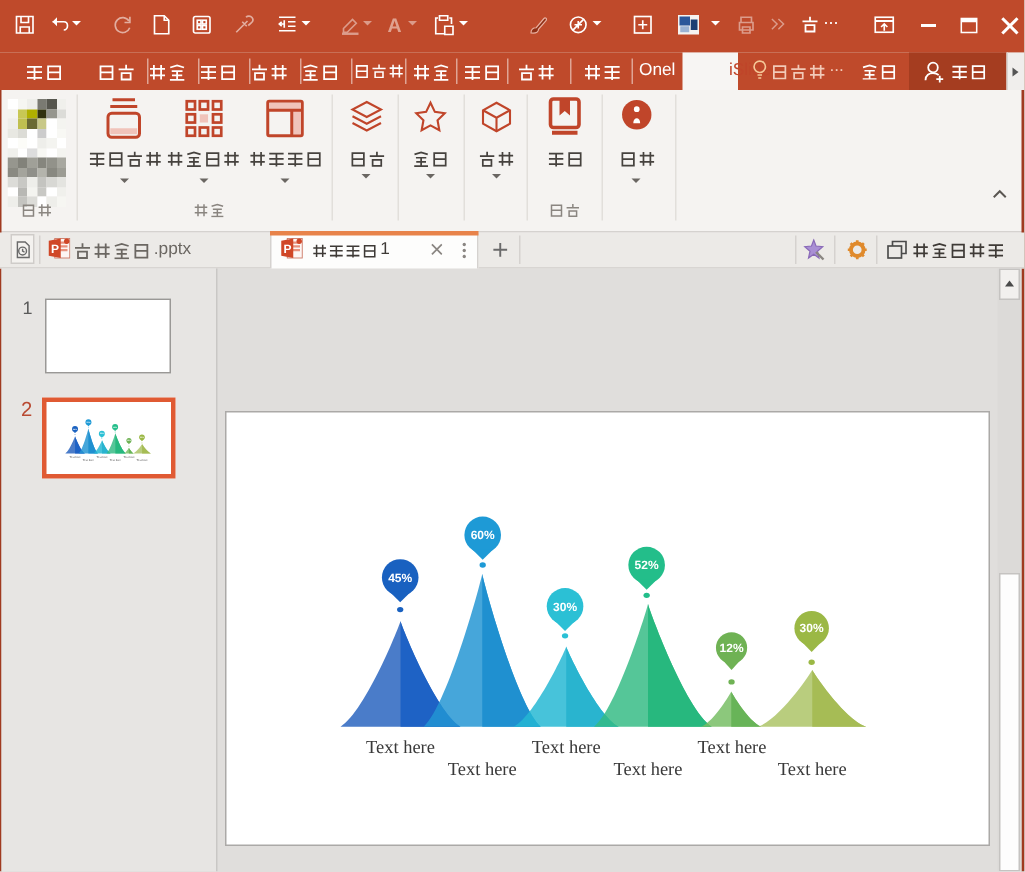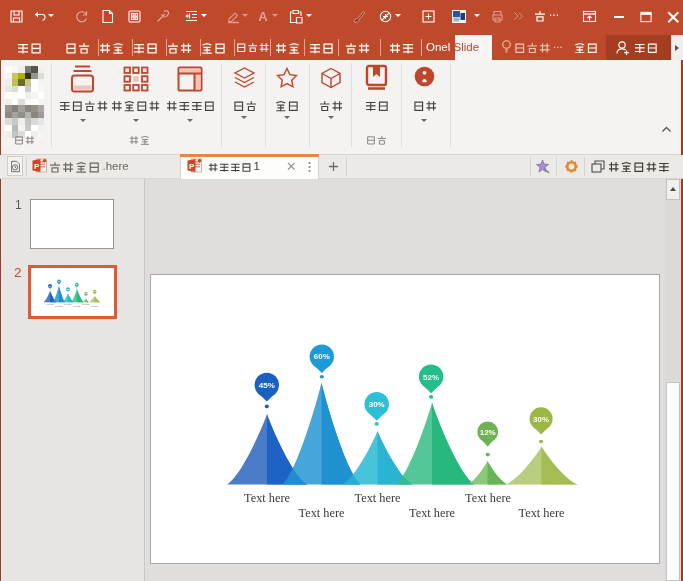--- a/index.html
+++ b/index.html
@@ -239,21 +239,21 @@
 <div class="abs" style="left:165.5px;top:38.5px;width:1px;height:17.5px;background:rgba(255,255,255,.5)"></div>
 <div class="abs" style="left:199.5px;top:38.5px;width:1px;height:17.5px;background:rgba(255,255,255,.5)"></div>
 <div class="abs" style="left:233.5px;top:38.5px;width:1px;height:17.5px;background:rgba(255,255,255,.5)"></div>
 <div class="abs" style="left:269.5px;top:38.5px;width:1px;height:17.5px;background:rgba(255,255,255,.5)"></div>
 <div class="abs" style="left:303.5px;top:38.5px;width:1px;height:17.5px;background:rgba(255,255,255,.5)"></div>
 <div class="abs" style="left:337.5px;top:38.5px;width:1px;height:17.5px;background:rgba(255,255,255,.5)"></div>
 <div class="abs" style="left:380px;top:38.5px;width:1px;height:17.5px;background:rgba(255,255,255,.5)"></div>
 <div class="abs" style="left:421px;top:38.5px;width:1px;height:17.5px;background:rgba(255,255,255,.5)"></div>
 <div class="abs" style="left:426px;top:40.5px;color:#fff;font-size:11.5px">Onel</div>
 <div class="abs" style="left:455px;top:35px;width:37px;height:24.5px;background:#f7f5f3"></div>
-<div class="abs" style="left:451px;top:40.5px;color:#c0452a;font-size:11.5px">iSlide</div>
+<div class="abs" style="left:486px;top:40.5px;color:#c0452a;font-size:11.5px">iSlide</div>
 <svg class="abs" style="left:500px;top:39px" width="13" height="15" viewBox="0 0 13 15" fill="none" stroke="#f5c898" stroke-width="1.1">
     <circle cx="6.5" cy="5.5" r="3.8"></circle>
     <path d="M5 11H8M5.5 13H7.5"></path>
   </svg>
 <div class="abs" style="left:514px;top:41.5px">
     <svg class="ct" width="36.57" height="11.5" style="color:#f2cab8;">
       <g transform="translate(0.00,0) scale(0.9583)">
         <use href="#gb"></use>
       </g>
       <g transform="translate(12.54,0) scale(0.9583)">
@@ -580,21 +580,21 @@
         <use href="#gd"></use>
       </g>
       <g transform="translate(26.16,0) scale(1.0000)">
         <use href="#ge"></use>
       </g>
       <g transform="translate(39.24,0) scale(1.0000)">
         <use href="#gb"></use>
       </g>
     </svg>
   </div>
-<div class="abs" style="left:102.5px;top:160px;color:#6b6762;font-size:11.5px">.here</div>
+<div class="abs" style="left:102.5px;top:160px;color:#6b6762;font-size:11.5px">.pptx</div>
 <div class="abs" style="left:180px;top:154.5px;width:139px;height:24px;background:#fdfdfc;border-right:1px solid #d5d2cf;border-left:1px solid #d5d2cf"></div>
 <div class="abs" style="left:180px;top:154px;width:139px;height:2.5px;background:#e8834a"></div>
 <svg class="abs" style="left:186.5px;top:158px" width="15" height="15">
     <rect x="4.5" y="1" width="10" height="13" fill="#fdf6f4" stroke="#cc7a66" stroke-width=".6"></rect>
     <rect x="6" y="3" width="7" height="1.5" fill="#e8927e"></rect>
     <rect x="6" y="5.5" width="7" height="1.5" fill="#e8927e"></rect>
     <rect x="6" y="8" width="7" height="1.5" fill="#e8927e"></rect>
     <circle cx="12.5" cy="2.8" r="1.8" fill="#d04727"></circle>
     <path d="M0.5 2.5L8.5 1V14L0.5 12.5z" fill="#d04727"></path>
     <text x="2" y="10.5" font-size="8" font-weight="bold" fill="#fff" font-family="Liberation Sans">P</text>

